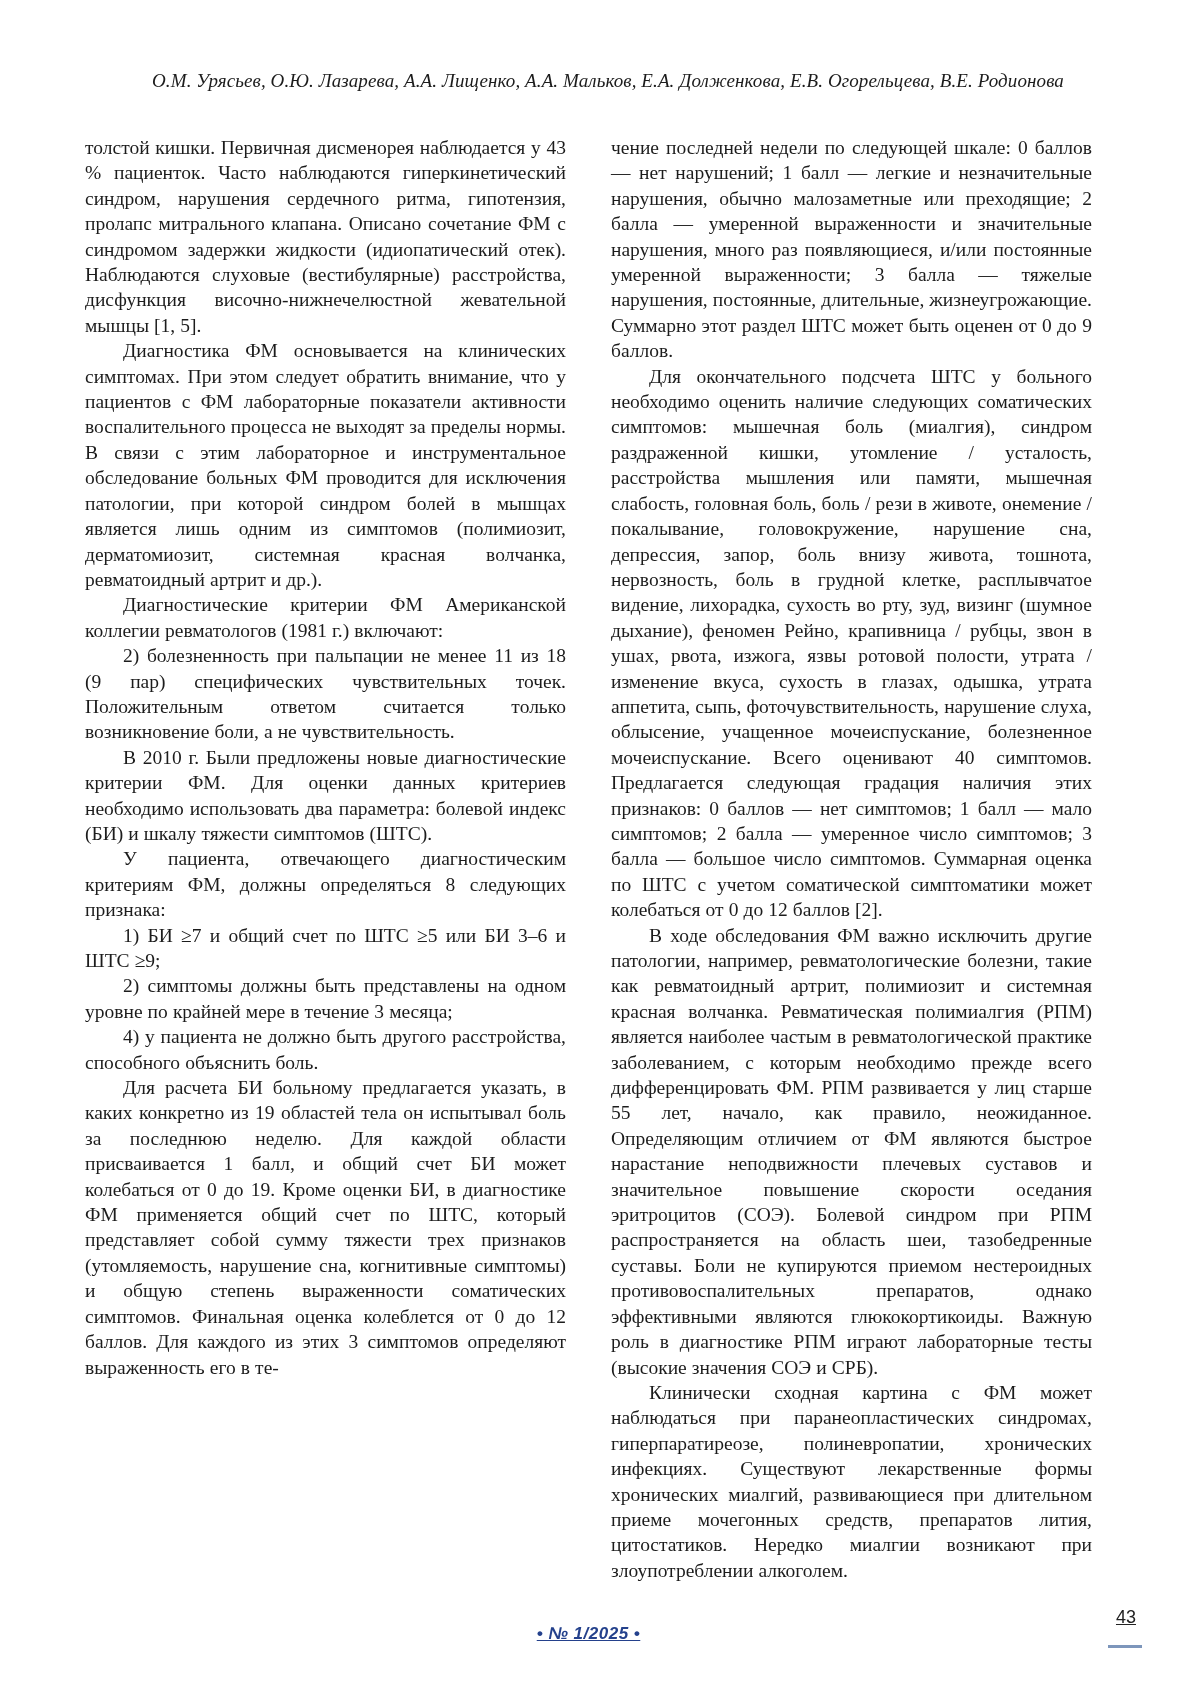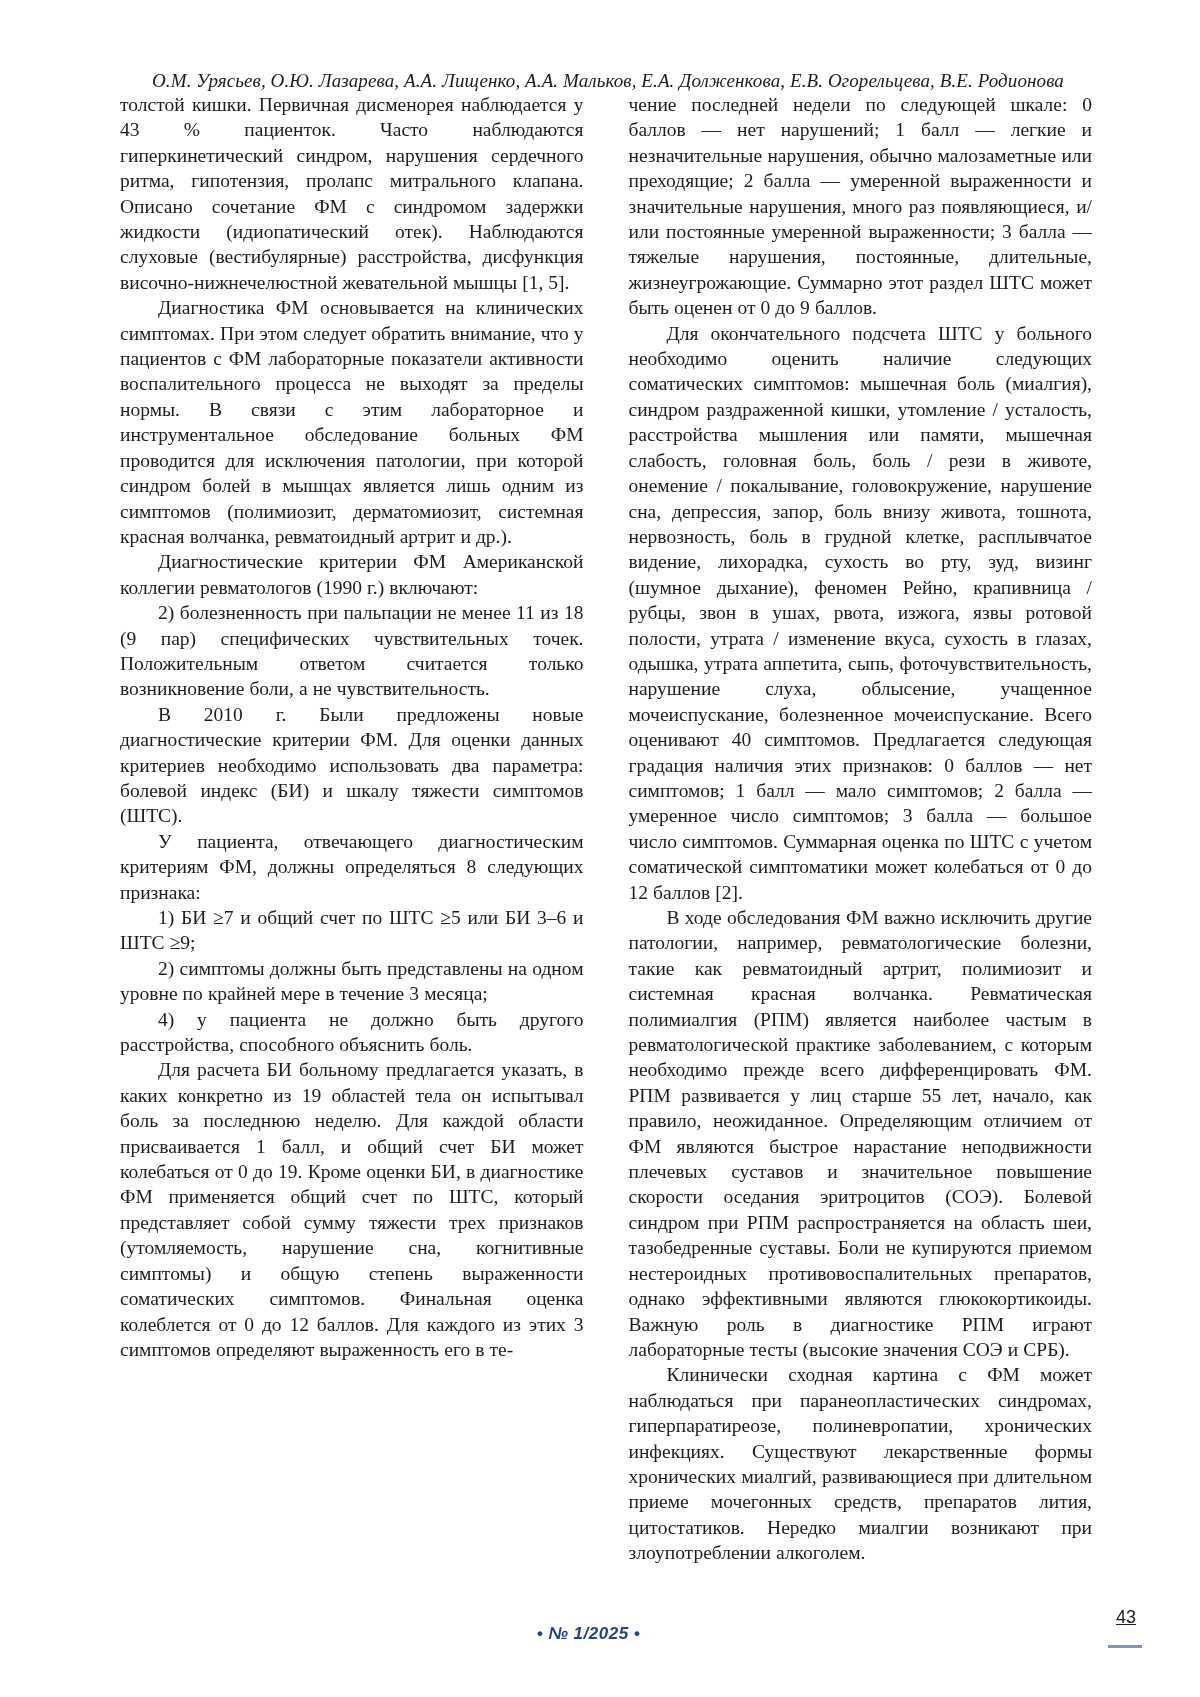--- a/index.html
+++ b/index.html
@@ -24,22 +24,23 @@
     text-align: center;
     font-style: italic;
     font-size: 19px;
     letter-spacing: 0.1px;
     color: #1c1c1c;
     padding-left: 16px;
   }
   .columns {
     display: flex;
     gap: 45px;
-    padding-left: 120px;
+    padding-left: 85px;
     padding-right: 108px;
+    margin-top: 43px;
   }
   .col {
     flex: 1 1 0;
     min-width: 0;
     text-align: justify;
     font-size: 19.5px;
     line-height: 25.4px;
     hyphens: auto;
     -webkit-hyphens: auto;
     word-spacing: 0.2px;
@@ -56,20 +57,21 @@
     top: 1624px;
     left: 85px;
     width: 1007px;
     text-align: center;
     font-family: "Liberation Sans", sans-serif;
     font-style: italic;
     font-size: 17px;
     font-weight: bold;
     color: #24418c;
     letter-spacing: 0.5px;
+    text-decoration: underline;
   }
   .page-number {
     position: absolute;
     top: 1608px;
     right: 64px;
     font-family: "Liberation Sans", sans-serif;
     font-size: 18px;
     color: #222222;
     line-height: 1;
     text-decoration: underline;
@@ -87,21 +89,21 @@
 <body>
 
 <div class="page">
 
   <div class="authors-line">О.М. Урясьев, О.Ю. Лазарева, А.А. Лищенко, А.А. Мальков, Е.А. Долженкова, Е.В. Огорельцева, В.Е. Родионова</div>
 
   <div class="columns">
     <div class="col">
         <p class="para no-indent">толстой кишки. Первичная дисменорея наблюдается у 43 % пациенток. Часто наблюдаются гиперкинетический синдром, нарушения сердечного ритма, гипотензия, пролапс митрального клапана. Описано сочетание ФМ с синдромом задержки жидкости (идиопатический отек). Наблюдаются слуховые (вестибулярные) расстройства, дисфункция височно-нижнечелюстной жевательной мышцы [1, 5].</p>
         <p class="para">Диагностика ФМ основывается на клинических симптомах. При этом следует обратить внимание, что у пациентов с ФМ лабораторные показатели активности воспалительного процесса не выходят за пределы нормы. В связи с этим лабораторное и инструментальное обследование больных ФМ проводится для исключения патологии, при которой синдром болей в мышцах является лишь одним из симптомов (полимиозит, дерматомиозит, системная красная волчанка, ревматоидный артрит и др.).</p>
-        <p class="para">Диагностические критерии ФМ Американской коллегии ревматологов (1990 г.) включают:</p>
+        <p class="para">Диагностические критерии ФМ Американской коллегии ревматологов (1981 г.) включают:</p>
         <p class="para">2) болезненность при пальпации не менее 11 из 18 (9 пар) специфических чувствительных точек. Положительным ответом считается только возникновение боли, а не чувствительность.</p>
         <p class="para">В 2010 г. Были предложены новые диагностические критерии ФМ. Для оценки данных критериев необходимо использовать два параметра: болевой индекс (БИ) и шкалу тяжести симптомов (ШТС).</p>
         <p class="para">У пациента, отвечающего диагностическим критериям ФМ, должны определяться 8 следующих признака:</p>
         <p class="para">1) БИ ≥7 и общий счет по ШТС ≥5 или БИ 3–6 и ШТС ≥9;</p>
         <p class="para">2) симптомы должны быть представлены на одном уровне по крайней мере в течение 3 месяца;</p>
         <p class="para">4) у пациента не должно быть другого расстройства, способного объяснить боль.</p>
         <p class="para">Для расчета БИ больному предлагается указать, в каких конкретно из 19 областей тела он испытывал боль за последнюю неделю. Для каждой области присваивается 1 балл, и общий счет БИ может колебаться от 0 до 19. Кроме оценки БИ, в диагностике ФМ применяется общий счет по ШТС, который представляет собой сумму тяжести трех признаков (утомляемость, нарушение сна, когнитивные симптомы) и общую степень выраженности соматических симптомов. Финальная оценка колеблется от 0 до 12 баллов. Для каждого из этих 3 симптомов определяют выраженность его в те-</p>
       </div>
     <div class="col">
         <p class="para no-indent">чение последней недели по следующей шкале: 0 баллов — нет нарушений; 1 балл — легкие и незначительные нарушения, обычно малозаметные или преходящие; 2 балла — умеренной выраженности и значительные нарушения, много раз появляющиеся, и/или постоянные умеренной выраженности; 3 балла — тяжелые нарушения, постоянные, длительные, жизнеугрожающие. Суммарно этот раздел ШТС может быть оценен от 0 до 9 баллов.</p>

